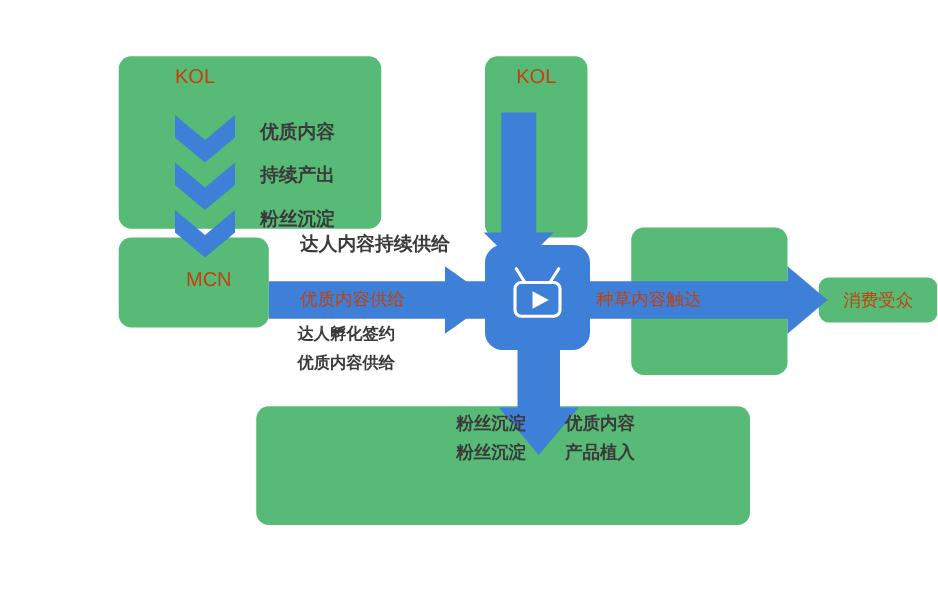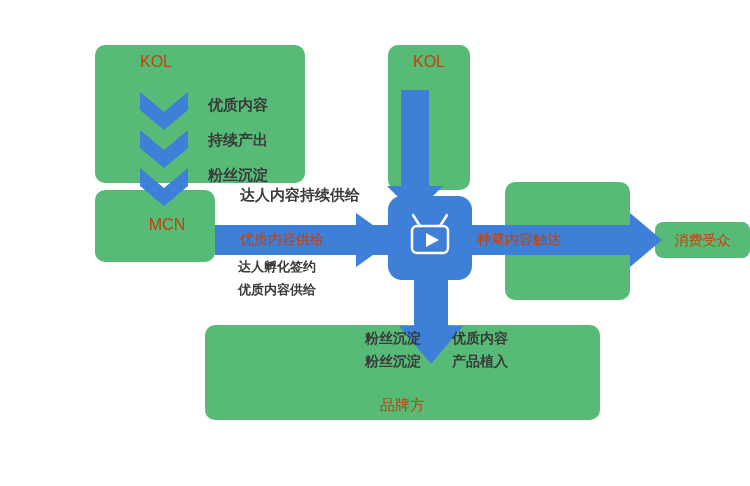--- a/index.html
+++ b/index.html
@@ -59,21 +59,20 @@
         <rect x="412" y="226" width="36" height="27" rx="5" fill="none" stroke="#ffffff" stroke-width="2.5"></rect>
         <polygon points="426,233 426,247 439,240" fill="#ffffff"></polygon>
       </g>
     </g>
   </svg>
 
   <div class="lbl" style="left:140px;top:53px;font-size:16px;">KOL</div>
   <div class="lbl center-h" style="left:388px;top:53px;width:82px;font-size:16px;">KOL</div>
   <div class="lbl center-h" style="left:95px;top:216px;width:120px;font-size:16px;margin-left:12px;">MCN</div>
   <div class="lbl center-h" style="left:655px;top:222px;width:95px;height:20px;line-height:36px;font-size:14px;">消费受众</div>
-  <div class="lbl center-h" style="left:205px;top:396px;width:395px;font-size:15px;">品牌方</div>
 
   <div class="darktxt gap16" style="left:188px;top:96px;font-size:15px;">
     <span class="line">优质内容</span>
     <span class="line">持续产出</span>
     <span class="line">粉丝沉淀</span>
   </div>
 
 
   <div class="darktxt" style="left:240px;top:186px;font-size:15px;">达人内容持续供给</div>
 

